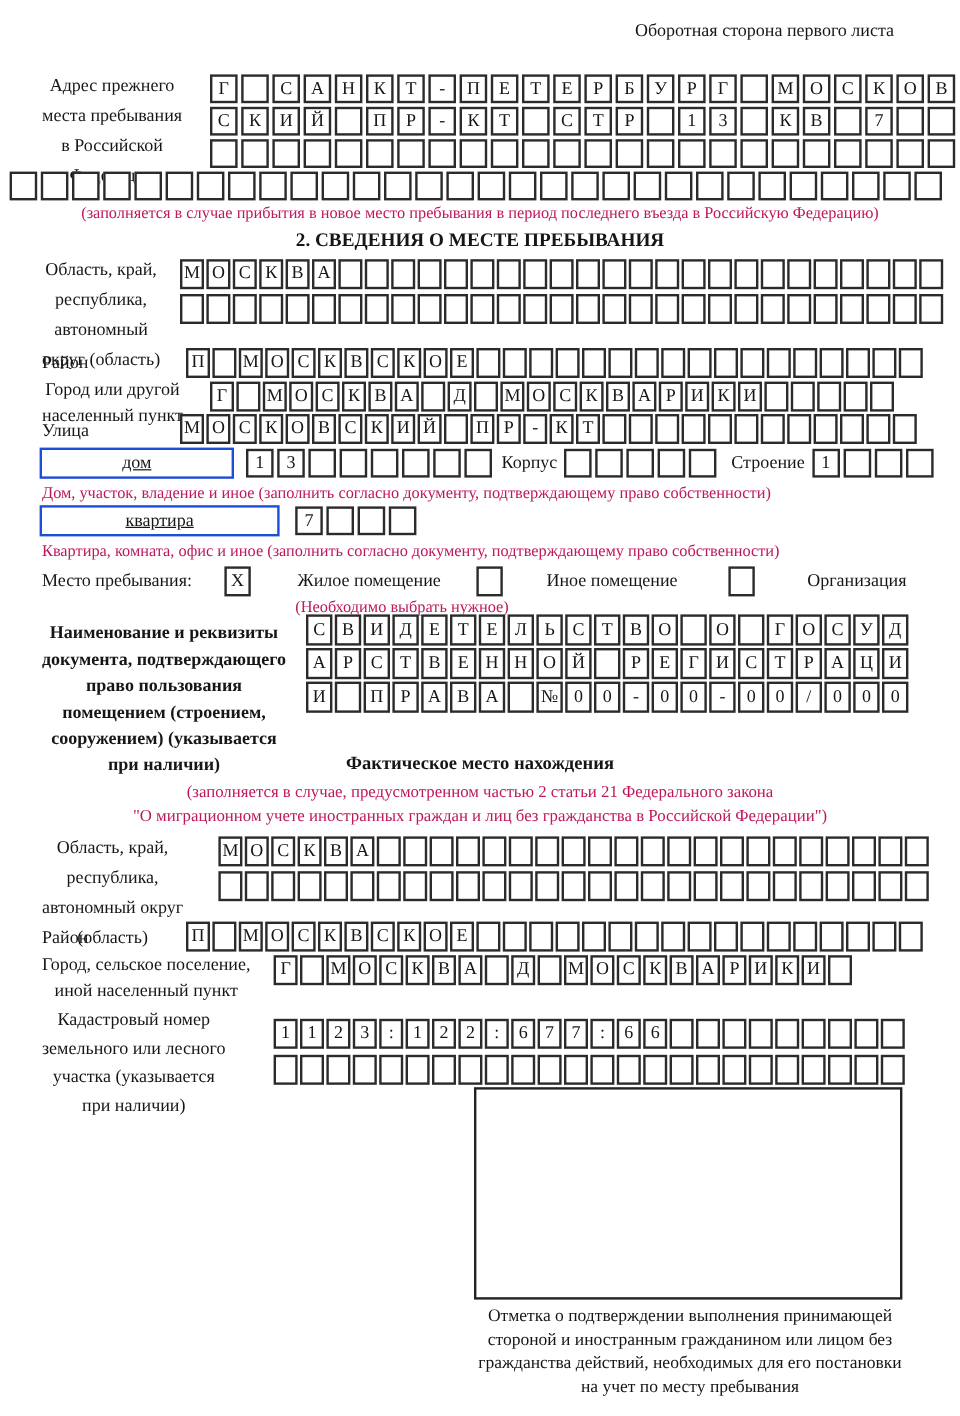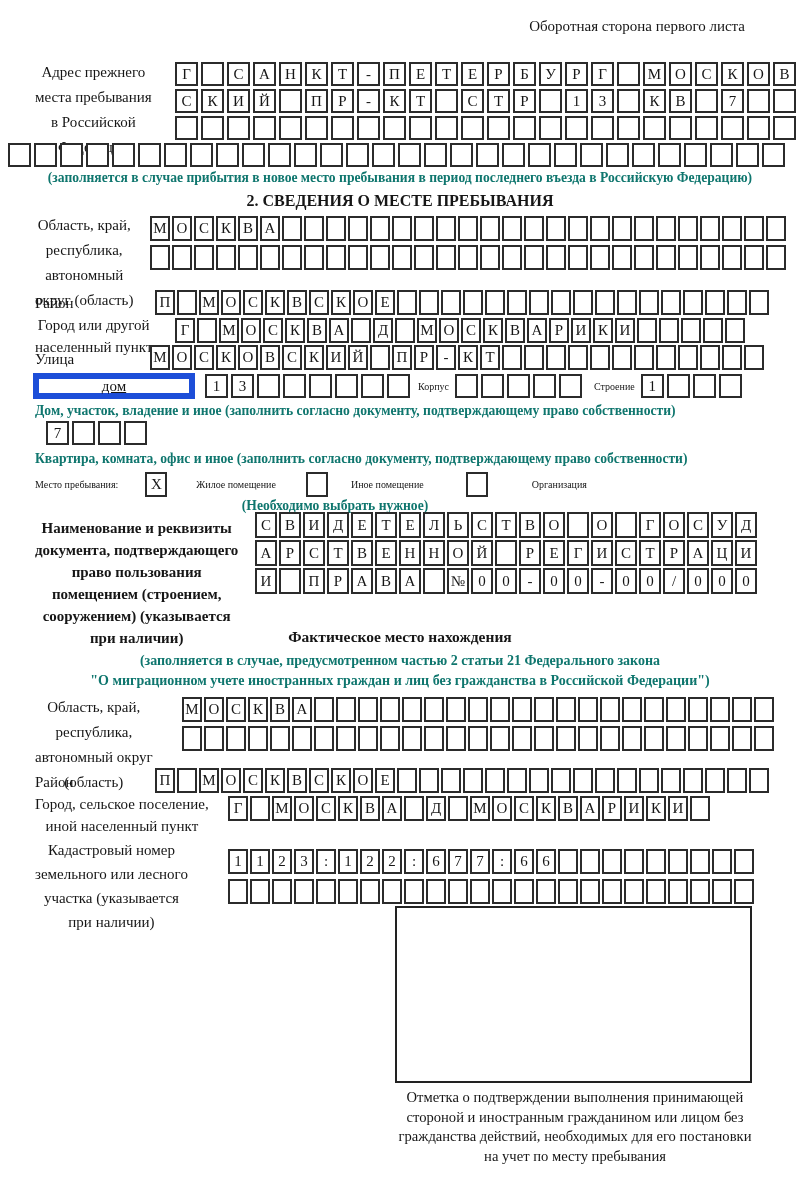--- a/index.html
+++ b/index.html
@@ -2,35 +2,35 @@
 <html><head>
 <meta charset="utf-8">
 <style>
   html,body{margin:0;padding:0;background:#fff;}
   body{width:800px;height:1180px;position:relative;overflow:hidden;
        font-family:"Liberation Serif","DejaVu Serif",serif;color:#161616;}
   .abs{position:absolute;text-align:center;}
   .label{font-size:15px;line-height:25px;white-space:pre-line;}
   .label.lh22{line-height:22px;}
   .label.lh24{line-height:24px;}
-  .caption{font-size:13.6px;color:#0f766e;font-weight:bold;}
+  .caption{font-size:13.6px;color:#be185d;}
   .center{width:800px;left:0;text-align:center;}
   .title{font-weight:bold;font-size:16px;}
   .box-row{display:flex;}
   .box{box-sizing:border-box;border:2px solid #2b2b2b;background:#fff;
        display:flex;align-items:center;justify-content:center;
        font-size:15px;line-height:1;}
   .b-top{gap:3px;} .b-top .box{width:23px;height:24px;}
   .b-s2{gap:2px;}  .b-s2 .box{width:20px;height:25px;}
   .b-doc{gap:2px;} .b-doc .box{width:22px;height:26px;}
   .b-check .box{width:22px;height:25px;font-size:15px;}
-  .name-box{box-sizing:border-box;border:6px solid #1d4ed8;height:26px;
+  .name-box{box-sizing:border-box;border:2px solid #1d4ed8;height:26px;
        display:flex;align-items:center;justify-content:center;font-size:15px;text-decoration:underline;}
   .inline-row{display:flex;align-items:center;}
-  .inline-label{font-size:10px;}
+  .inline-label{font-size:15px;}
   .stamp-box{box-sizing:border-box;border:2px solid #222;background:#fff;}
   .stamp-caption{font-size:14.6px;line-height:19.5px;text-align:center;white-space:pre-line;}
 </style>
 </head>
 <body>
 
 <div class="abs" style="top:18px;right:55px;font-size:15px;">Оборотная сторона первого листа</div>
 
 <div class="abs label" style="left:35px;top:60px;">Адрес прежнего
 места пребывания
@@ -336,39 +336,40 @@
   <div class="box-row b-top" style="margin-left:6px;">
       <div class="box">1</div>
       <div class="box"></div>
       <div class="box"></div>
       <div class="box"></div>
     </div>
 </div>
 <div class="abs caption" style="left:35px;top:403px;">Дом, участок, владение и иное (заполнить согласно документу, подтверждающему право собственности)</div>
 
 <div class="abs inline-row" style="left:33px;top:421px;">
+  <div class="name-box" style="width:200px;">квартира</div>
   <div class="box-row b-top" style="margin-left:13px;">
       <div class="box">7</div>
       <div class="box"></div>
       <div class="box"></div>
       <div class="box"></div>
     </div>
 </div>
 <div class="abs caption" style="left:35px;top:451px;">Квартира, комната, офис и иное (заполнить согласно документу, подтверждающему право собственности)</div>
 
 <div class="abs inline-row" style="left:35px;top:472px;gap:20px;">
   <div class="inline-label">Место пребывания:</div>
   <div class="box-row b-check" style="margin-left:7px;">
       <div class="box">X</div>
     </div>
-  <div class="inline-label" style="margin-left:9px;">Жилое помещение</div>
+  <div class="inline-label" style="margin-left:19px;">Жилое помещение</div>
   <div class="box-row b-check" style="margin-left:10px;">
       <div class="box"></div>
     </div>
-  <div class="inline-label" style="margin-left:3px;">Иное помещение</div>
+  <div class="inline-label" style="margin-left:16px;">Иное помещение</div>
   <div class="box-row b-check" style="margin-left:22px;">
       <div class="box"></div>
     </div>
   <div class="inline-label" style="margin-left:24px;">Организация</div>
 </div>
 <div class="abs caption" style="left:175px;top:498px;width:320px;text-align:center;">(Необходимо выбрать нужное)</div>
 
 <div class="abs label lh22" style="left:35px;top:517px;font-weight:bold;">Наименование и реквизиты
 документа, подтверждающего
 право пользования

